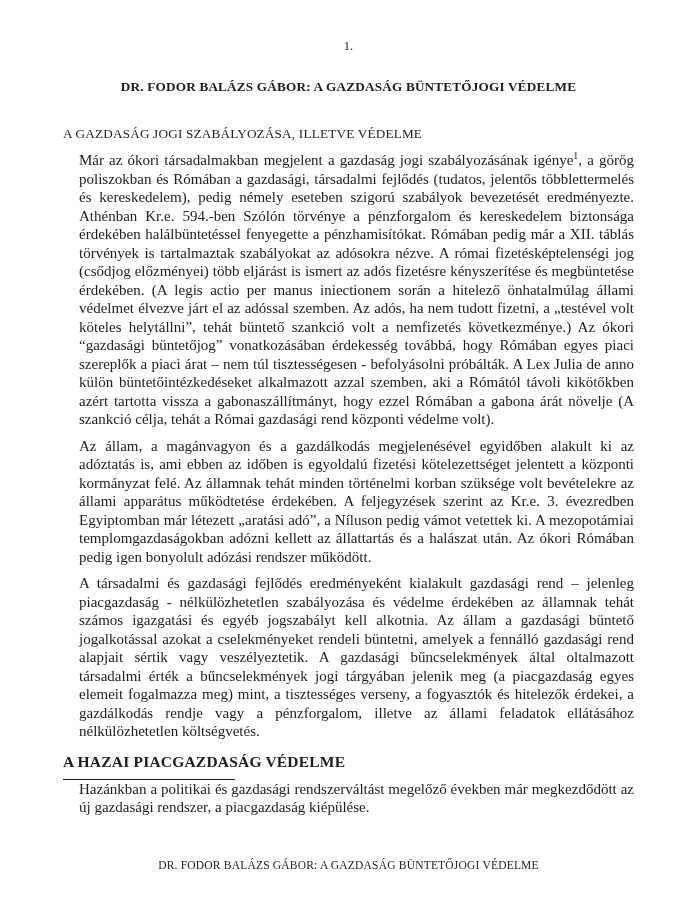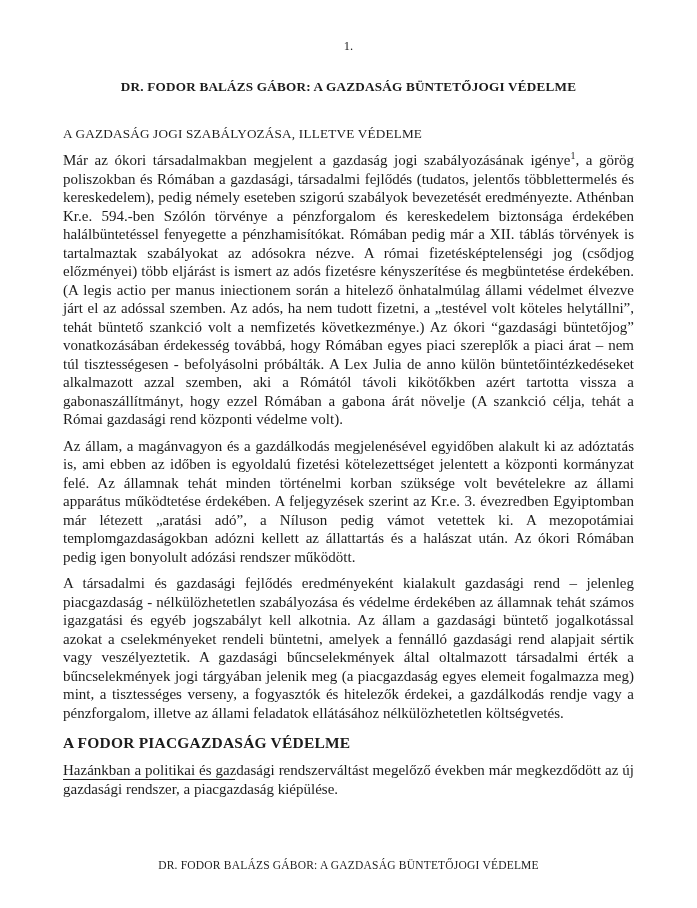--- a/index.html
+++ b/index.html
@@ -46,21 +46,21 @@
     font-weight: bold;
     font-size: 15.5px;
     line-height: 20px;
     letter-spacing: 0.2px;
     margin: 11px 0 0 0;
   }
   p.body-par {
     font-size: 15px;
     line-height: 18.5px;
     text-align: justify;
-    margin: 8px 0 0 0;
+    margin: 8px 0 0 16px;
   }
   p.body-par sup {
     font-size: 10px;
     line-height: 0;
   }
   .footnote-block {
     position: absolute;
     left: 63px;
     width: 571px;
     top: 779px;
@@ -101,21 +101,21 @@
   <div class="doc-title">DR. FODOR BALÁZS GÁBOR: A GAZDASÁG BÜNTETŐJOGI VÉDELME</div>
 
   <div class="section-heading">A GAZDASÁG JOGI SZABÁLYOZÁSA, ILLETVE VÉDELME</div>
 
   <p class="body-par"><span>Már az ókori társadalmakban megjelent a gazdaság jogi szabályozásának igénye</span><sup>1</sup><span>, a görög poliszokban és Rómában a gazdasági, társadalmi fejlődés (tudatos, jelentős többlettermelés és kereskedelem), pedig némely eseteben szigorú szabályok bevezetését eredményezte. Athénban Kr.e. 594.-ben Szólón törvénye a pénzforgalom és kereskedelem biztonsága érdekében halálbüntetéssel fenyegette a pénzhamisítókat. Rómában pedig már a XII. táblás törvények is tartalmaztak szabályokat az adósokra nézve. A római fizetésképtelenségi jog (csődjog előzményei) több eljárást is ismert az adós fizetésre kényszerítése és megbüntetése érdekében. (A legis actio per manus iniectionem során a hitelező önhatalmúlag állami védelmet élvezve járt el az adóssal szemben. Az adós, ha nem tudott fizetni, a „testével volt köteles helytállni”, tehát büntető szankció volt a nemfizetés következménye.) Az ókori “gazdasági büntetőjog” vonatkozásában érdekesség továbbá, hogy Rómában egyes piaci szereplők a piaci árat – nem túl tisztességesen - befolyásolni próbálták. A Lex Julia de anno külön büntetőintézkedéseket alkalmazott azzal szemben, aki a Rómától távoli kikötőkben azért tartotta vissza a gabonaszállítmányt, hogy ezzel Rómában a gabona árát növelje (A szankció célja, tehát a Római gazdasági rend központi védelme volt).</span></p>
 
   <p class="body-par">Az állam, a magánvagyon és a gazdálkodás megjelenésével egyidőben alakult ki az adóztatás is, ami ebben az időben is egyoldalú fizetési kötelezettséget jelentett a központi kormányzat felé. Az államnak tehát minden történelmi korban szüksége volt bevételekre az állami apparátus működtetése érdekében. A feljegyzések szerint az Kr.e. 3. évezredben Egyiptomban már létezett „aratási adó”, a Níluson pedig vámot vetettek ki. A mezopotámiai templomgazdaságokban adózni kellett az állattartás és a halászat után. Az ókori Rómában pedig igen bonyolult adózási rendszer működött.</p>
 
   <p class="body-par">A társadalmi és gazdasági fejlődés eredményeként kialakult gazdasági rend – jelenleg piacgazdaság - nélkülözhetetlen szabályozása és védelme érdekében az államnak tehát számos igazgatási és egyéb jogszabályt kell alkotnia. Az állam a gazdasági büntető jogalkotással azokat a cselekményeket rendeli büntetni, amelyek a fennálló gazdasági rend alapjait sértik vagy veszélyeztetik. A gazdasági bűncselekmények által oltalmazott társadalmi érték a bűncselekmények jogi tárgyában jelenik meg (a piacgazdaság egyes elemeit fogalmazza meg) mint, a tisztességes verseny, a fogyasztók és hitelezők érdekei, a gazdálkodás rendje vagy a pénzforgalom, illetve az állami feladatok ellátásához nélkülözhetetlen költségvetés.</p>
 
-  <div class="section-heading-2">A FODOR PIACGAZDASÁG VÉDELME</div>
+  <div class="section-heading-2">A HAZAI PIACGAZDASÁG VÉDELME</div>
 
   <p class="body-par">Hazánkban a politikai és gazdasági rendszerváltást megelőző években már megkezdődött az új gazdasági rendszer, a piacgazdaság kiépülése.</p>
 
 </div>
 
 <div class="footnote-block">
   <div class="footnote-rule"></div>
 </div>
 
 <div class="page-footer">DR. FODOR BALÁZS GÁBOR: A GAZDASÁG BÜNTETŐJOGI VÉDELME</div>

